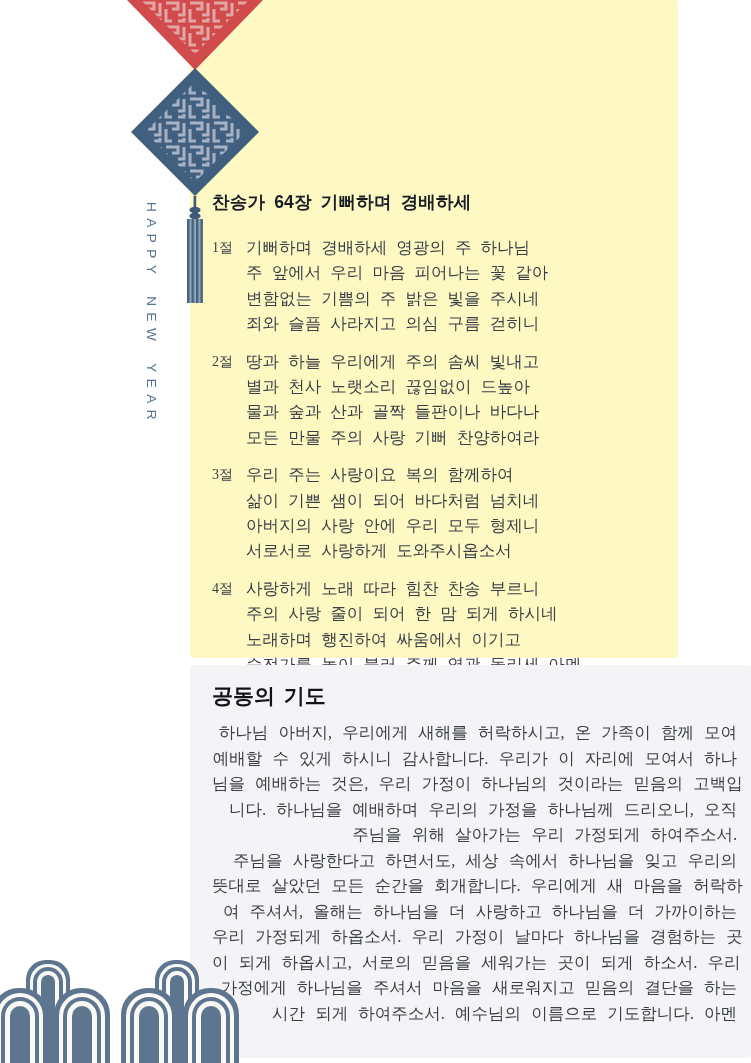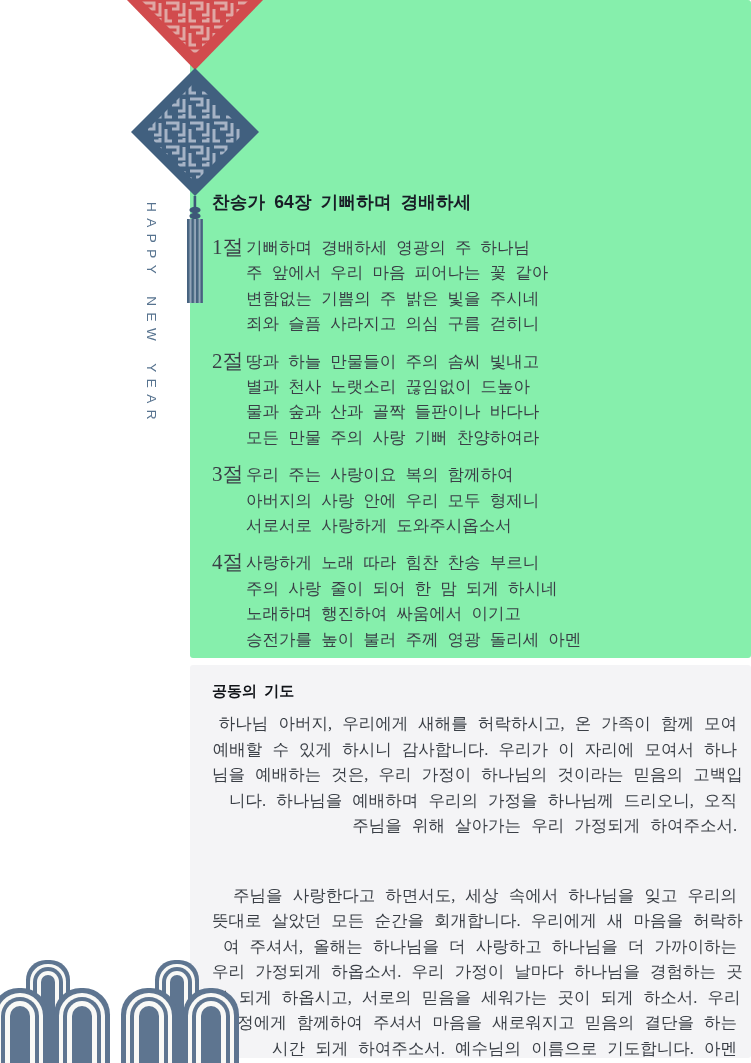--- a/index.html
+++ b/index.html
@@ -7,56 +7,56 @@
   .page {
     position:relative;
     width:751px; height:1063px;
     overflow:hidden;
     background:#ffffff;
     font-family:"Liberation Serif", serif;
   }
   
   .panel { position:absolute; border-radius:3px; }
   .panel-hymn {
-    left:190px; top:0; width:561px; height:658px;
-    background:#86efac;
+    left:190px; top:0; width:488px; height:658px;
+    background:#fef9c3;
     padding:190px 18px 0 22px;
   }
   .panel-prayer {
     left:190px; top:665px; width:561px; height:393px;
     background:#f4f4f6;
     padding:17px 14px 0 22px;
   }
   
   .hymn-title {
     font-family:"Liberation Sans", sans-serif;
     font-size:17.5px; font-weight:bold;
     color:#181d26; letter-spacing:.2px; word-spacing:4px;
     margin-bottom:21px; white-space:nowrap;
   }
   .verse { display:flex; margin-bottom:12px; }
   .verse-label {
     flex:0 0 34px;
-    font-size:21px; color:#3a3f46; line-height:25.4px;
+    font-size:14px; color:#3a3f46; line-height:25.4px;
     white-space:nowrap;
   }
   .verse-lines { flex:1; }
   .verse-line, .prayer-line {
     font-size:16.5px; color:#3a3f46; line-height:25.4px;
     word-spacing:5px; white-space:nowrap;
   }
   
   .prayer-title {
     font-family:"Liberation Sans", sans-serif;
-    font-size:15px; font-weight:bold;
+    font-size:21px; font-weight:bold;
     color:#101318; word-spacing:3px;
     margin-bottom:10px; white-space:nowrap;
   }
   .prayer-line { word-spacing:6px; line-height:25.5px;text-align:right; }
-  .prayer-line.indent { padding-left:16px;margin-top:44px; }
+  .prayer-line.indent { padding-left:16px; }
   
   .vertical-greeting {
     position:absolute; left:144px; top:202px; height:285px;
     writing-mode:vertical-rl;
     font-family:"Liberation Sans", sans-serif;
     font-size:13.5px; color:#57738f;
     letter-spacing:6.5px; word-spacing:6px;
     z-index:4;
   }
   
@@ -93,31 +93,32 @@
         <div class="verse-line">기뻐하며 경배하세 영광의 주 하나님</div>
         <div class="verse-line">주 앞에서 우리 마음 피어나는 꽃 같아</div>
         <div class="verse-line">변함없는 기쁨의 주 밝은 빛을 주시네</div>
         <div class="verse-line">죄와 슬픔 사라지고 의심 구름 걷히니</div>
       </div>
     </div>
 
     <div class="verse">
       <span class="verse-label">2절</span>
       <div class="verse-lines">
-        <div class="verse-line">땅과 하늘 만물들이 주의 솜씨 빛내고</div>
+        <div class="verse-line">땅과 하늘 우리에게 주의 솜씨 빛내고</div>
         <div class="verse-line">별과 천사 노랫소리 끊임없이 드높아</div>
         <div class="verse-line">물과 숲과 산과 골짝 들판이나 바다나</div>
         <div class="verse-line">모든 만물 주의 사랑 기뻐 찬양하여라</div>
       </div>
     </div>
 
     <div class="verse">
       <span class="verse-label">3절</span>
       <div class="verse-lines">
         <div class="verse-line">우리 주는 사랑이요 복의 함께하여</div>
+        <div class="verse-line">삶이 기쁜 샘이 되어 바다처럼 넘치네</div>
         <div class="verse-line">아버지의 사랑 안에 우리 모두 형제니</div>
         <div class="verse-line">서로서로 사랑하게 도와주시옵소서</div>
       </div>
     </div>
 
     <div class="verse">
       <span class="verse-label">4절</span>
       <div class="verse-lines">
         <div class="verse-line">사랑하게 노래 따라 힘찬 찬송 부르니</div>
         <div class="verse-line">주의 사랑 줄이 되어 한 맘 되게 하시네</div>
@@ -132,21 +133,21 @@
     <div class="prayer-line">하나님 아버지, 우리에게 새해를 허락하시고, 온 가족이 함께 모여</div>
     <div class="prayer-line">예배할 수 있게 하시니 감사합니다. 우리가 이 자리에 모여서 하나</div>
     <div class="prayer-line">님을 예배하는 것은, 우리 가정이 하나님의 것이라는 믿음의 고백입</div>
     <div class="prayer-line">니다. 하나님을 예배하며 우리의 가정을 하나님께 드리오니, 오직</div>
     <div class="prayer-line">주님을 위해 살아가는 우리 가정되게 하여주소서.</div>
     <div class="prayer-line indent">주님을 사랑한다고 하면서도, 세상 속에서 하나님을 잊고 우리의</div>
     <div class="prayer-line">뜻대로 살았던 모든 순간을 회개합니다. 우리에게 새 마음을 허락하</div>
     <div class="prayer-line">여 주셔서, 올해는 하나님을 더 사랑하고 하나님을 더 가까이하는</div>
     <div class="prayer-line">우리 가정되게 하옵소서. 우리 가정이 날마다 하나님을 경험하는 곳</div>
     <div class="prayer-line">이 되게 하옵시고, 서로의 믿음을 세워가는 곳이 되게 하소서. 우리</div>
-    <div class="prayer-line">가정에게 함께하여 주셔서 마음을 새로워지고 믿음의 결단을 하는</div>
+    <div class="prayer-line">가정에게 하나님을 주셔서 마음을 새로워지고 믿음의 결단을 하는</div>
     <div class="prayer-line">시간 되게 하여주소서. 예수님의 이름으로 기도합니다. 아멘</div>
   </section>
 
   <div class="vertical-greeting">HAPPY NEW YEAR</div>
 
   <svg class="ornament-svg" width="160" height="312" viewBox="0 0 160 312">
     <defs>
       <pattern id="mazeRed" width="24" height="24" patternUnits="userSpaceOnUse">
         <g fill="none" stroke="#e0a7a4" stroke-width="3">
           <path d="M3 3 H15 V9 H9"></path>

